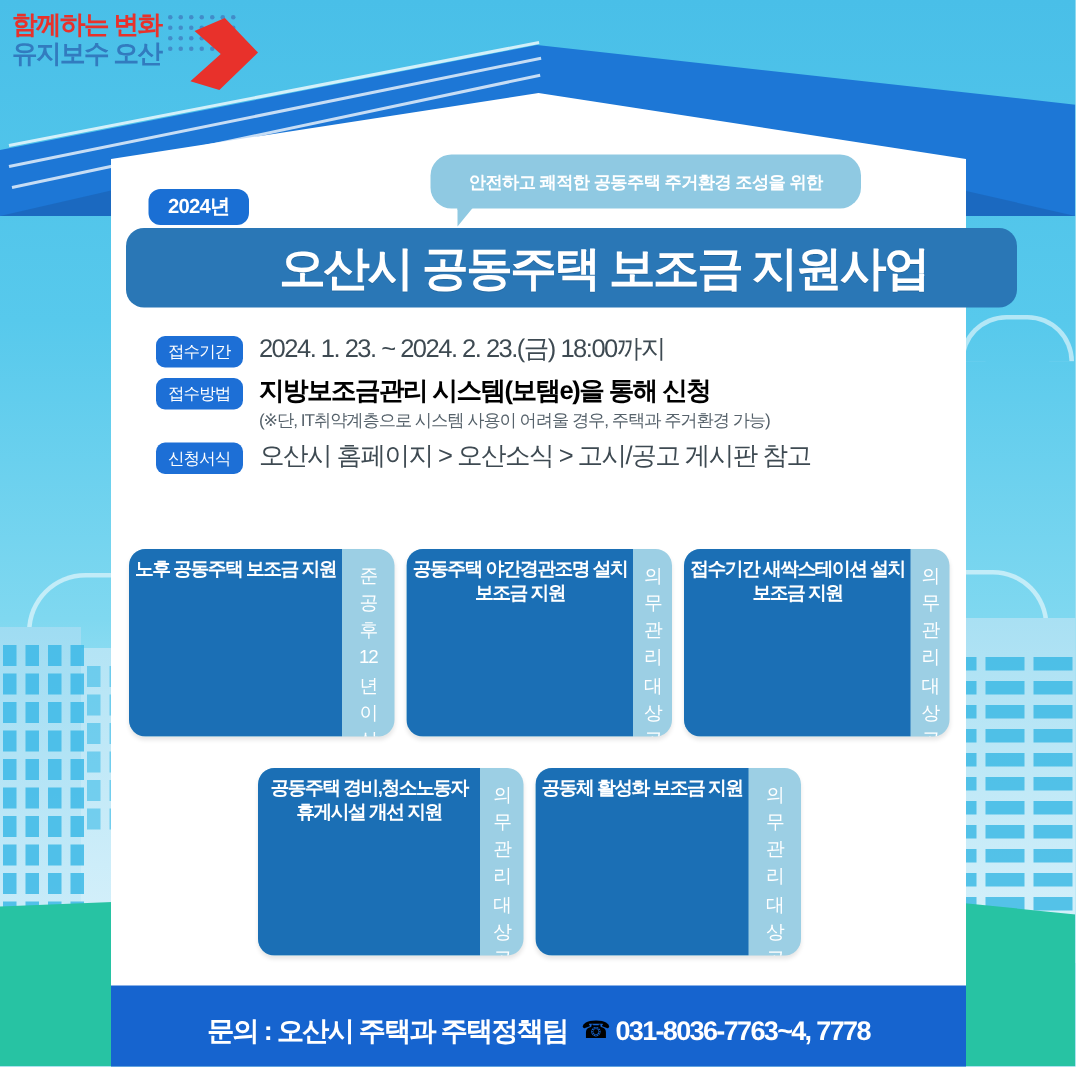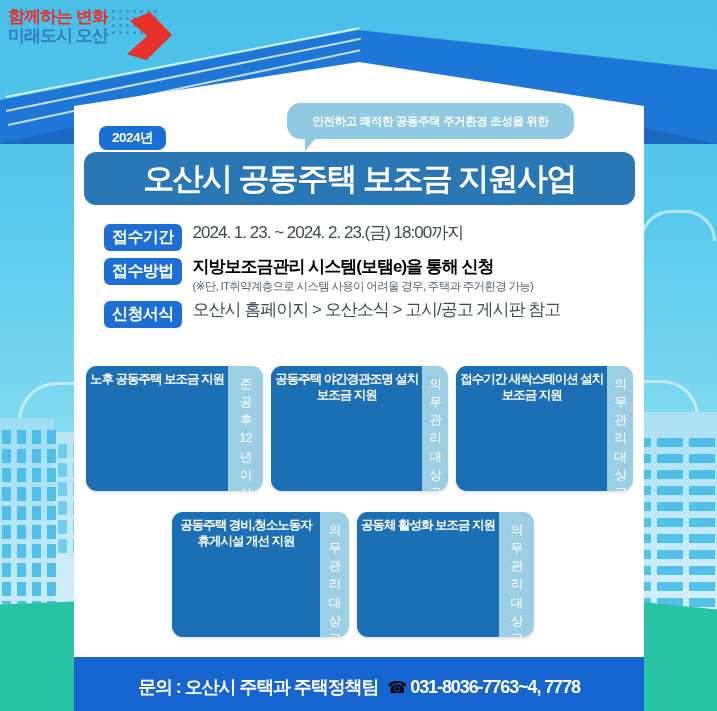--- a/index.html
+++ b/index.html
@@ -107,33 +107,33 @@
   #year-badge{
     position:absolute;left:99px;top:126px;z-index:8;
     background:#1a6fd4;color:#fff;border-radius:8px;
     padding:3px 13px;font-size:13.5px;font-weight:bold;letter-spacing:-0.5px;
   }
 
   
   #title-bar{
     position:absolute;left:84px;top:152px;width:551px;height:53px;z-index:8;
     background:#2a77b6;border-radius:12px;
-    display:flex;align-items:center;justify-content:center;
+    display:flex;align-items:center;justify-content:center;padding-left:43px;
   }
   #title-text{
     font-size:31px;font-weight:bold;color:#ffffff;letter-spacing:-1.6px;white-space:nowrap;
     text-shadow:0 1px 0 rgba(0,0,0,.12);
   }
 
   
   #info{position:absolute;left:104px;top:222px;width:530px;z-index:8;}
   .inforow{display:flex;align-items:flex-start;margin-bottom:5px;}
   .infolabel{
     flex:0 0 auto;background:#1d6fd6;color:#fff;border-radius:6px;
-    font-size:16px;font-weight:bold;letter-spacing:-0.6px;
+    font-size:11px;font-weight:normal;letter-spacing:-0.6px;
     padding:3px 8px;margin-right:11px;margin-top:2px;white-space:nowrap;
   }
   .infoval{font-size:17px;color:#3e4a52;letter-spacing:-1px;line-height:1.25;white-space:nowrap;}
   .infoval.accent{color:#000000;font-weight:bold;}
   .infonote{
     font-size:11.5px;color:#56626b;letter-spacing:-0.7px;margin-top:2px;white-space:nowrap;
   }
 
   
   .prow{position:absolute;display:flex;z-index:8;}
@@ -280,21 +280,21 @@
 <div id="ground"></div>
 
 <div id="roof"></div>
 <div id="roof-shade"></div>
 <div class="roofline" id="rl1"></div>
 <div class="roofline" id="rl2"></div>
 <div class="roofline" id="rl3"></div>
 
 <div id="logo">
   <div id="logo-line1">함께하는 변화</div>
-  <div id="logo-line2">미래도시 오산</div>
+  <div id="logo-line2">유지보수 오산</div>
   <div id="logo-dots">
     <i></i>
       <i></i>
       <i></i>
       <i></i>
       <i></i>
       <i></i>
       <i></i>
     <i></i>
       <i></i>

